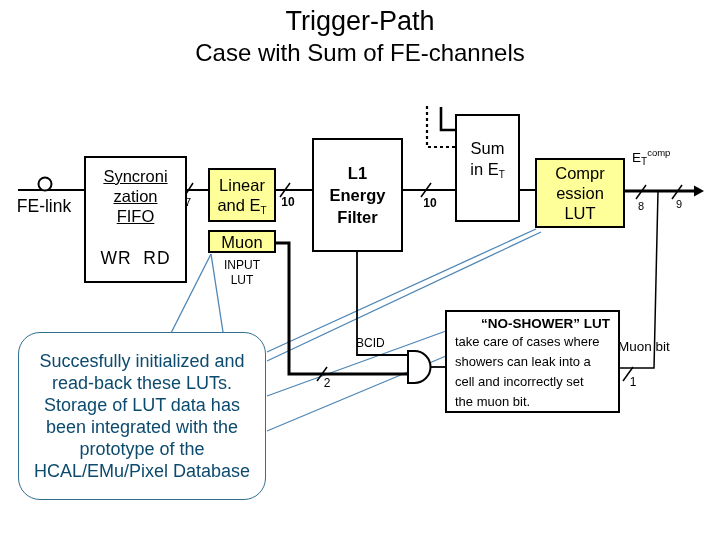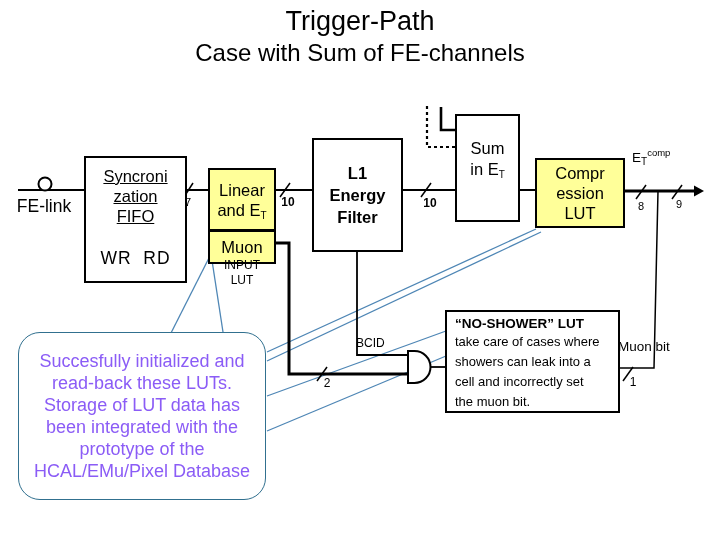--- a/index.html
+++ b/index.html
@@ -16,38 +16,38 @@
   .box{
     position:absolute;background:#fff;border:2px solid #000;box-sizing:border-box;
     display:flex;flex-direction:column;align-items:center;justify-content:center;
     font-size:16.5px;line-height:20px;text-align:center;
   }
   .yellow{background:#ffff99;}
   sub{font-size:10px;vertical-align:-3px;line-height:0;}
   sup{font-size:9.5px;vertical-align:6px;line-height:0;}
   #fifo-box{left:84px;top:156px;width:103px;height:127px;justify-content:flex-start;padding-top:8px;text-decoration:underline;}
   #fifo-rw{position:absolute;left:84px;top:248px;width:103px;font-size:17.5px;text-align:center;letter-spacing:1px;}
-  #linear-box{left:208px;top:168px;width:68px;height:63px;line-height:20px;}
-  #muon-box{left:208px;top:230px;width:68px;height:34px;font-size:16.5px;}
+  #linear-box{left:208px;top:168px;width:68px;height:54px;line-height:20px;}
+  #muon-box{left:208px;top:230px;width:68px;height:23px;font-size:16.5px;}
   #input-lut{left:213px;top:258px;width:58px;font-size:12px;line-height:15px;text-align:center;}
   #l1-box{left:312px;top:138px;width:91px;height:114px;line-height:22px;font-weight:bold;}
   #sum-box{left:455px;top:114px;width:65px;height:108px;justify-content:flex-end;padding-bottom:40px;line-height:21px;}
   #compr-box{left:535px;top:158px;width:90px;height:70px;line-height:20px;}
   #noshower-box{
     left:445px;top:310px;width:175px;height:103px;background:#fff;border:2px solid #000;
     box-sizing:border-box;padding:4px 8px;
   }
-  #noshower-title{font-size:13.5px;font-weight:bold;text-align:left;margin-bottom:1px;}
+  #noshower-title{font-size:13.5px;font-weight:bold;text-align:right;margin-bottom:1px;}
   .ns-line{font-size:13px;line-height:20px;white-space:nowrap;}
   #callout-box{
     left:18px;top:332px;width:248px;height:168px;border:1.5px solid #31708f;border-radius:22px;
     box-sizing:border-box;background:#fff;display:flex;flex-direction:column;
     justify-content:center;align-items:center;
   }
-  .co-line{font-size:18px;line-height:22px;color:#8b5cf6;white-space:nowrap;text-align:center;}
+  .co-line{font-size:18px;line-height:22px;color:#0c4a6e;white-space:nowrap;text-align:center;}
   .num{position:absolute;font-size:11px;text-align:center;}
   .num10{font-weight:bold;font-size:12px;}
   #fe-link{left:10px;top:196px;width:68px;font-size:17.5px;text-align:center;}
   #bcid{left:356px;top:336px;font-size:12px;}
   #muon-bit{left:618px;top:339px;font-size:13.5px;}
   #etcomp{left:632px;top:150px;font-size:13.5px;}
 </style>
 </head>
 <body>
 

